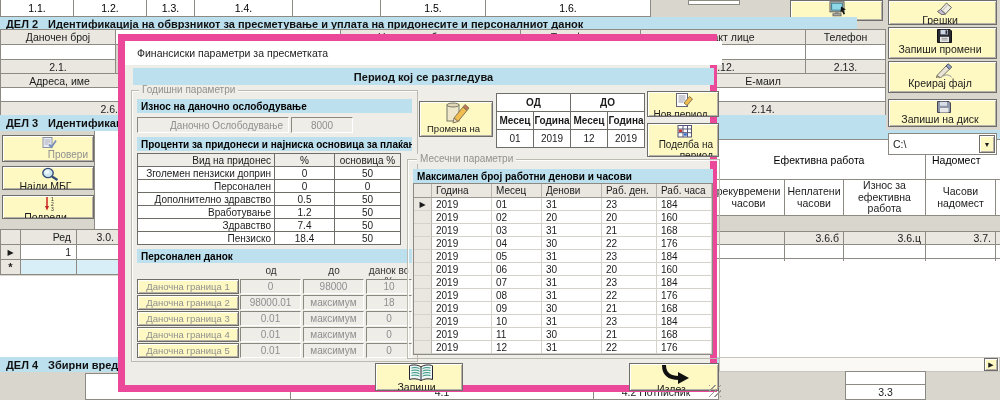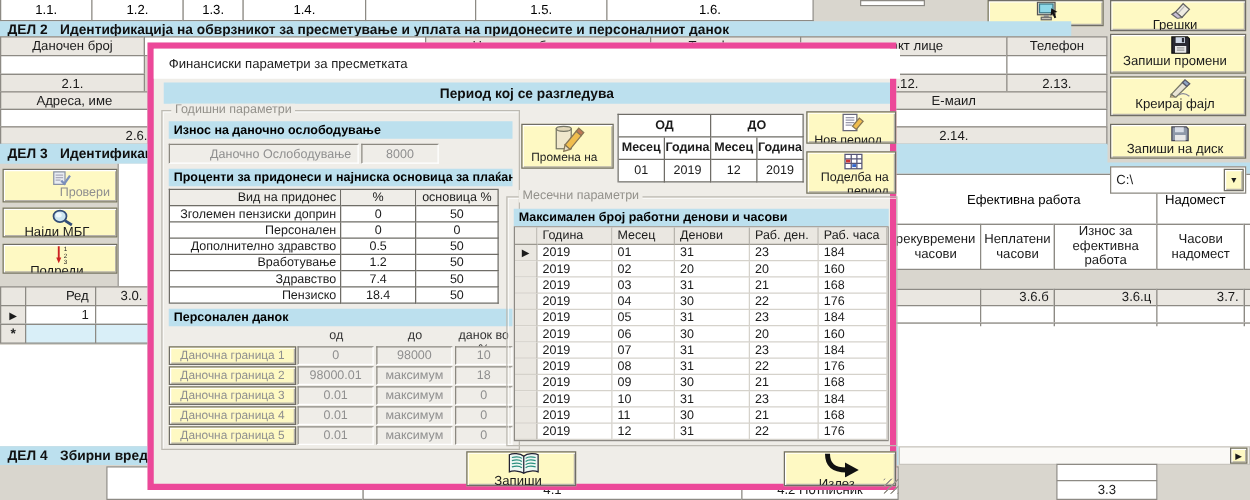--- a/index.html
+++ b/index.html
@@ -81,21 +81,21 @@
   .sg{display:flex;}
   .sg span{border:1px solid #8d8a84;margin-left:-1px;height:16px;box-sizing:border-box;display:flex;
         align-items:center;font-size:10.5px;background:#fff;color:#1b1b1b;overflow:hidden;}
   .sg span:nth-of-type(1){width:21px;background:#EAE7E1;justify-content:center;font-size:8px;margin-left:0;}
   .sg span:nth-of-type(2){width:57px;justify-content:flex-end;padding-right:5px;}
   .sg span:nth-of-type(3){width:45px;justify-content:flex-end;padding-right:6px;}
   .sg.hdr span{background:#EAE7E1;}
   .sg.new span:nth-of-type(2),.sg.new span:nth-of-type(3){background:#D9EFF8;}
   .sg.new span:nth-of-type(1){font-size:11px;font-weight:bold;}
   
-  #dlg{left:118px;top:34px;width:599px;height:358px;background:#EFEDE8;border:5px solid #ec4899;}
+  #dlg{left:118px;top:34px;width:599px;height:358px;background:#EFEDE8;border:7px solid #ec4899;}
   #dlg .titlebar{left:0;top:0;width:597px;height:24px;background:#fff;display:flex;align-items:center;
         padding-left:12px;font-size:10.5px;color:#222;}
   .taxrow{display:flex;height:15px;margin-bottom:1px;}
   .braclbl{width:102px;justify-content:center;font-size:9.5px;color:#8f8f8f;flex:none;}
   .taxrow .sunk{height:15px;flex:none;}
   .grip{background:repeating-linear-gradient(135deg,#9a978f 0 1px,transparent 1px 4px);}
   .scrolltrack{background:#FAF9F6;border:1px solid #c8c5be;}
   svg{display:block}
 </style>
 </head>

